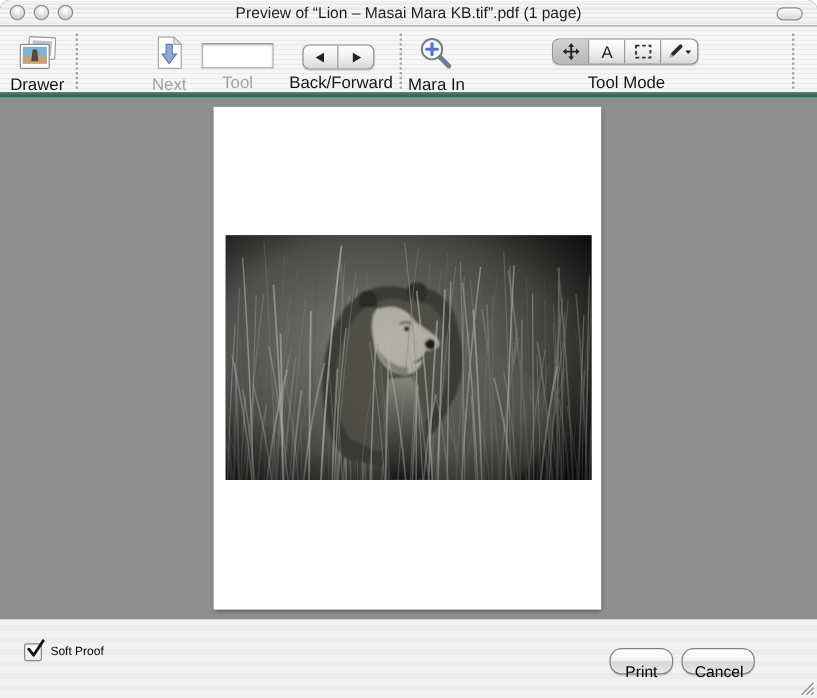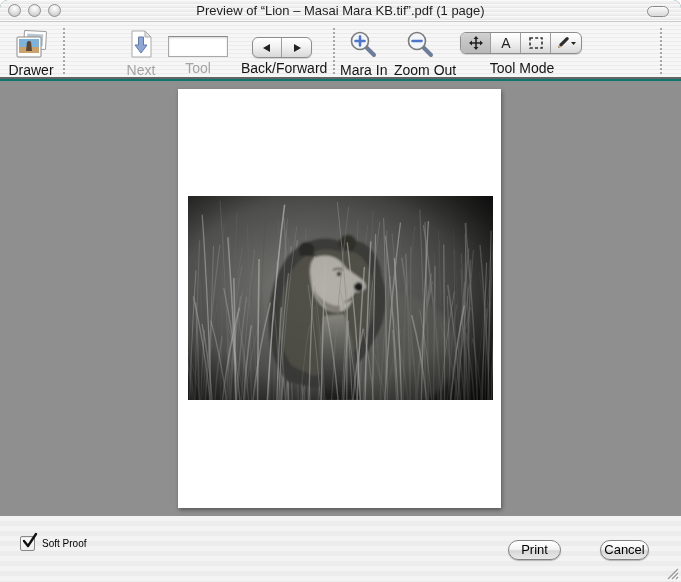--- a/index.html
+++ b/index.html
@@ -87,24 +87,24 @@
     background:linear-gradient(180deg,#ffffff,#ededed);box-shadow:inset 0 1px 1px rgba(0,0,0,.1);
   }
   .checkbox svg{position:absolute;left:0px;top:-5px;}
   .softproof-label{font-size:10px;color:#000;margin-left:7px;}
   .aqua-btn{
     position:absolute;top:24px;height:20px;border:1px solid #828282;border-radius:10px;
     background:linear-gradient(180deg,#ffffff 0%,#f4f4f4 45%,#d7d7d7 55%,#e9e9e9 100%);
     font-size:13px;color:#000;text-align:center;line-height:18px;
     box-shadow:0 1px 1px rgba(0,0,0,.25);
     font-family:"Liberation Sans","DejaVu Sans",sans-serif;
-    padding:0;
+    padding:10px;
   }
   .btn-print{left:508px;width:53px;}
-  .btn-cancel{left:600px;width:49px;}
+  .btn-cancel{left:568px;width:61px;}
   .resize-grip{position:absolute;right:2px;bottom:2px;width:14px;height:14px;}
 </style>
 </head>
 <body>
 
 <div class="window">
 
   <div class="titlebar">
     <div class="traffic">
       <div class="tl-btn"></div>
@@ -172,30 +172,20 @@
       <div class="tb-icon">
         <svg width="28" height="28" viewBox="0 0 28 28">
           <line x1="17" y1="17" x2="25" y2="25" stroke="#6d7c99" stroke-width="4" stroke-linecap="round"></line>
           <circle cx="11" cy="11" r="8.5" fill="#f2f6fb" stroke="#7b7b7b" stroke-width="1.6"></circle>
           <path d="M11,6.5 v9 M6.5,11 h9" stroke="#4f74c8" stroke-width="2.6" stroke-linecap="round"></path>
         </svg>
       </div>
       <div class="tb-label">Mara In</div>
     </div>
 
-    <div class="tb-item" style="left:394px;width:52px;">
-      <div class="tb-icon">
-        <svg width="28" height="28" viewBox="0 0 28 28">
-          <line x1="17" y1="17" x2="25" y2="25" stroke="#6d7c99" stroke-width="4" stroke-linecap="round"></line>
-          <circle cx="11" cy="11" r="8.5" fill="#f2f6fb" stroke="#7b7b7b" stroke-width="1.6"></circle>
-          <path d="M6.5,11 h9" stroke="#4f74c8" stroke-width="2.6" stroke-linecap="round"></path>
-        </svg>
-      </div>
-      <div class="tb-label">Zoom Out</div>
-    </div>
 
     <div class="seg-ctl tm-ctl">
       <div class="seg selected">
         <svg width="16" height="16" viewBox="0 0 16 16">
           <path d="M8,1 l2.5,3 h-5 z M8,15 l2.5,-3 h-5 z M1,8 l3,-2.5 v5 z M15,8 l-3,-2.5 v5 z" fill="#222222"></path>
           <path d="M8,3 v10 M3,8 h10" stroke="#222222" stroke-width="1.6"></path>
         </svg>
       </div>
       <div class="seg">
         <svg width="16" height="16" viewBox="0 0 16 16">

